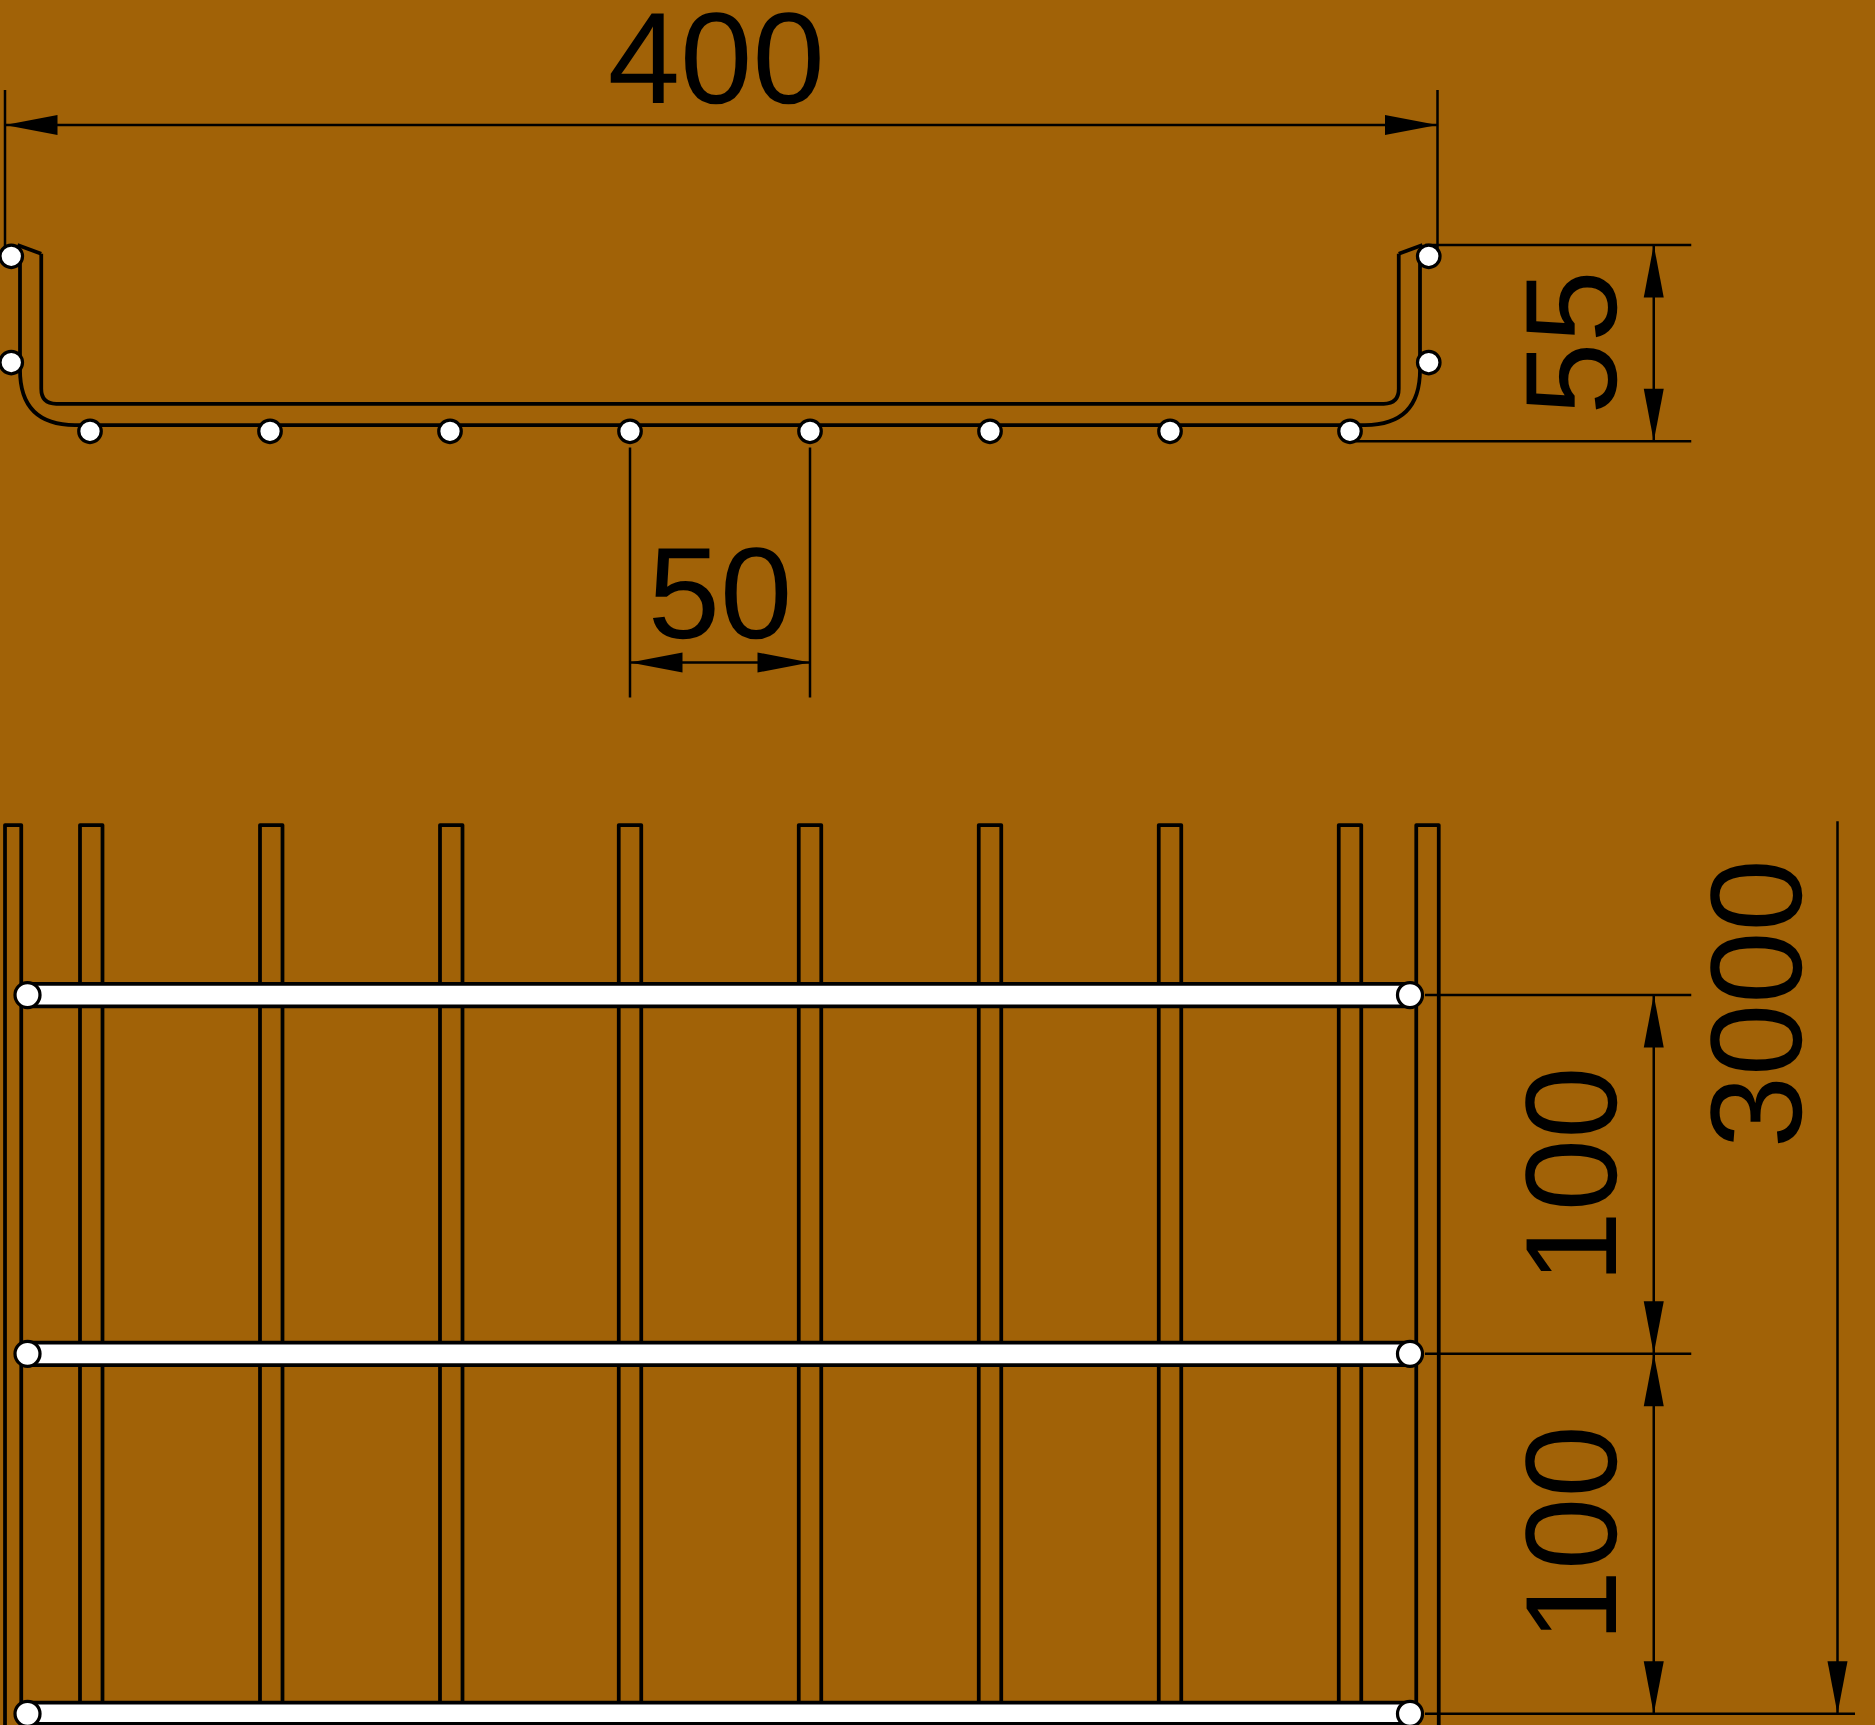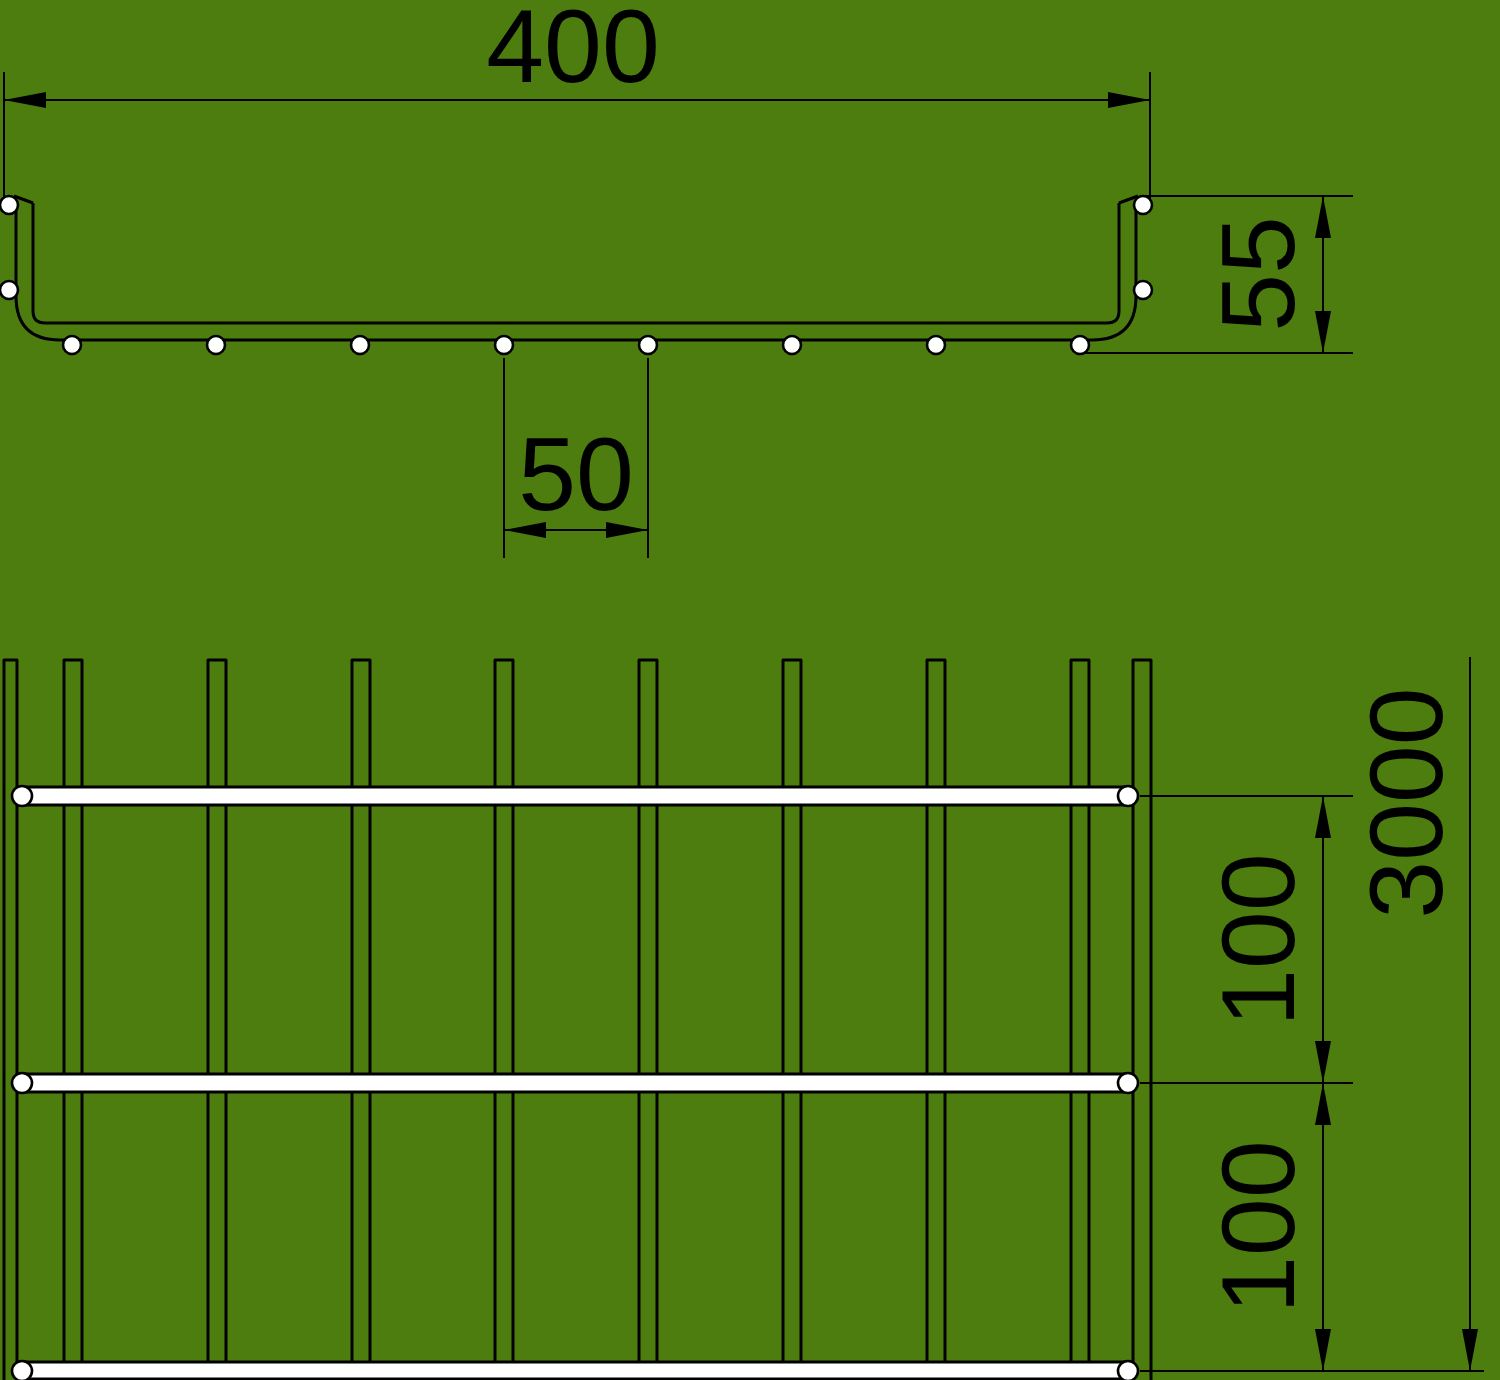--- a/index.html
+++ b/index.html
@@ -1,16 +1,16 @@
 <!DOCTYPE html>
 <html><head>
 <meta charset="utf-8">
 <style>
   html,body{margin:0;padding:0;background:#fff;}
-  .canvas{position:relative;width:1500px;height:1380px;background:#4d7c0f;overflow:hidden;}
+  .canvas{position:relative;width:1500px;height:1380px;background:#a16207;overflow:hidden;}
   svg{display:block;}
   .thick{stroke:#000;stroke-width:3;fill:none;stroke-linejoin:round;}
   .thin{stroke:#000;stroke-width:2;fill:none;}
   .arrow{fill:#000;stroke:none;}
   .band{fill:#fff;stroke:none;}
   .node{fill:#fff;stroke:#000;stroke-width:2.6;}
   .dimtxt{font-family:"Liberation Sans",sans-serif;font-size:104px;fill:#000;}
 </style>
 </head>
 <body>

